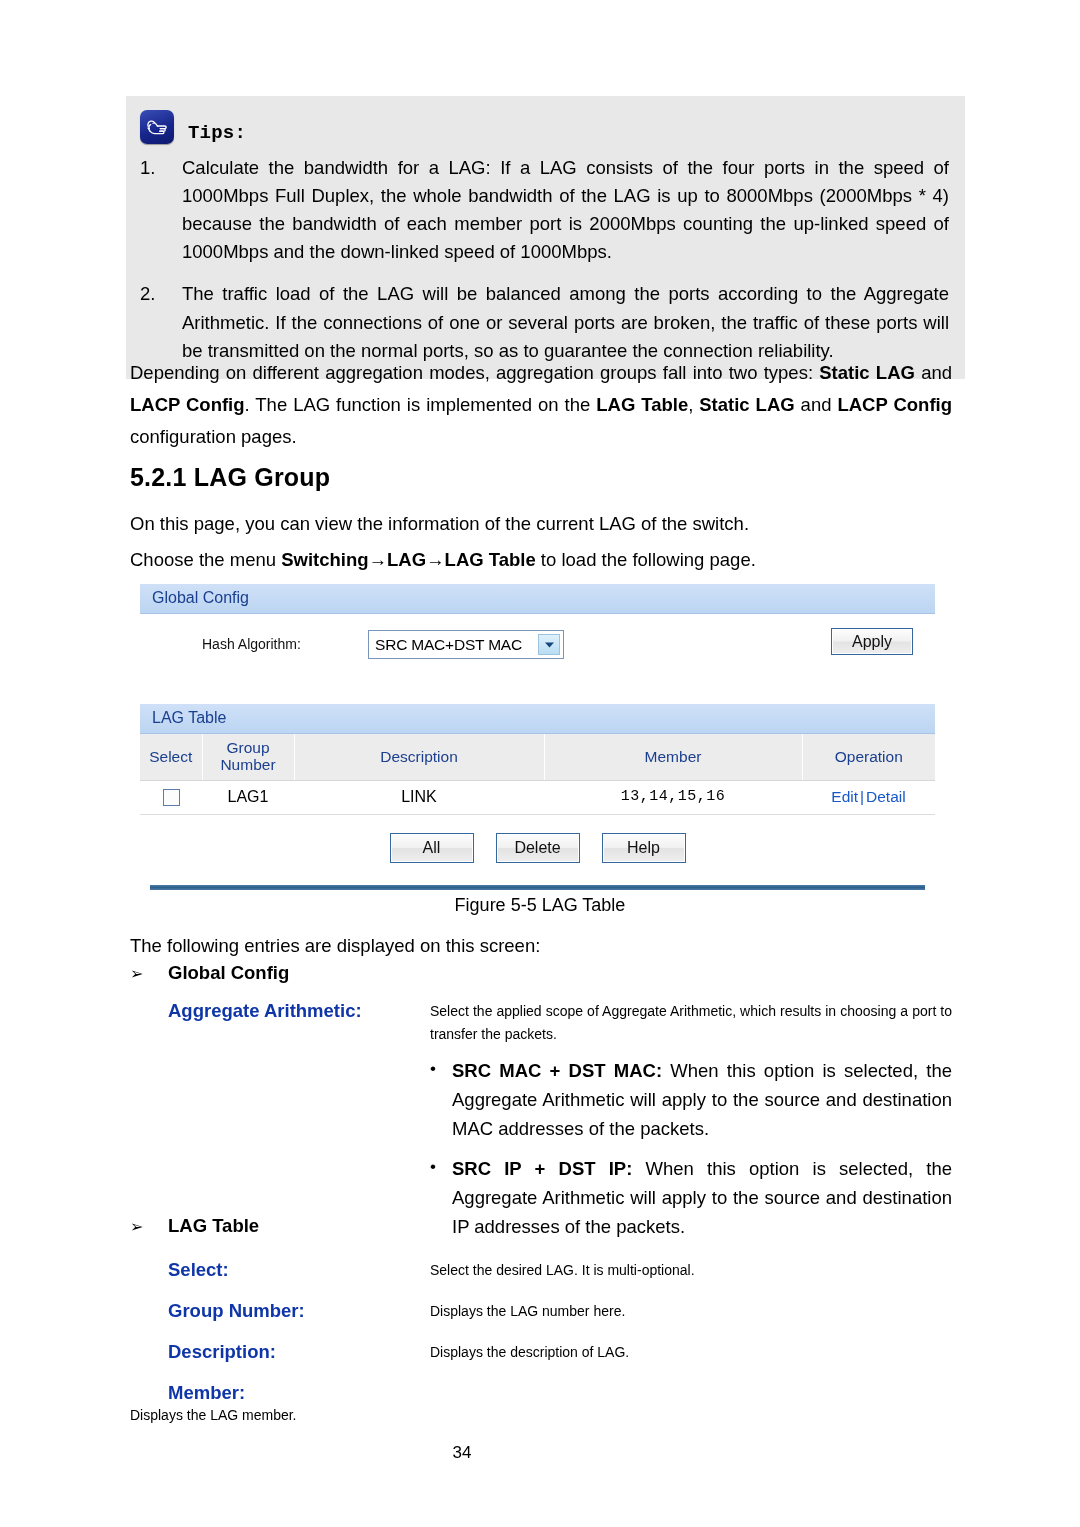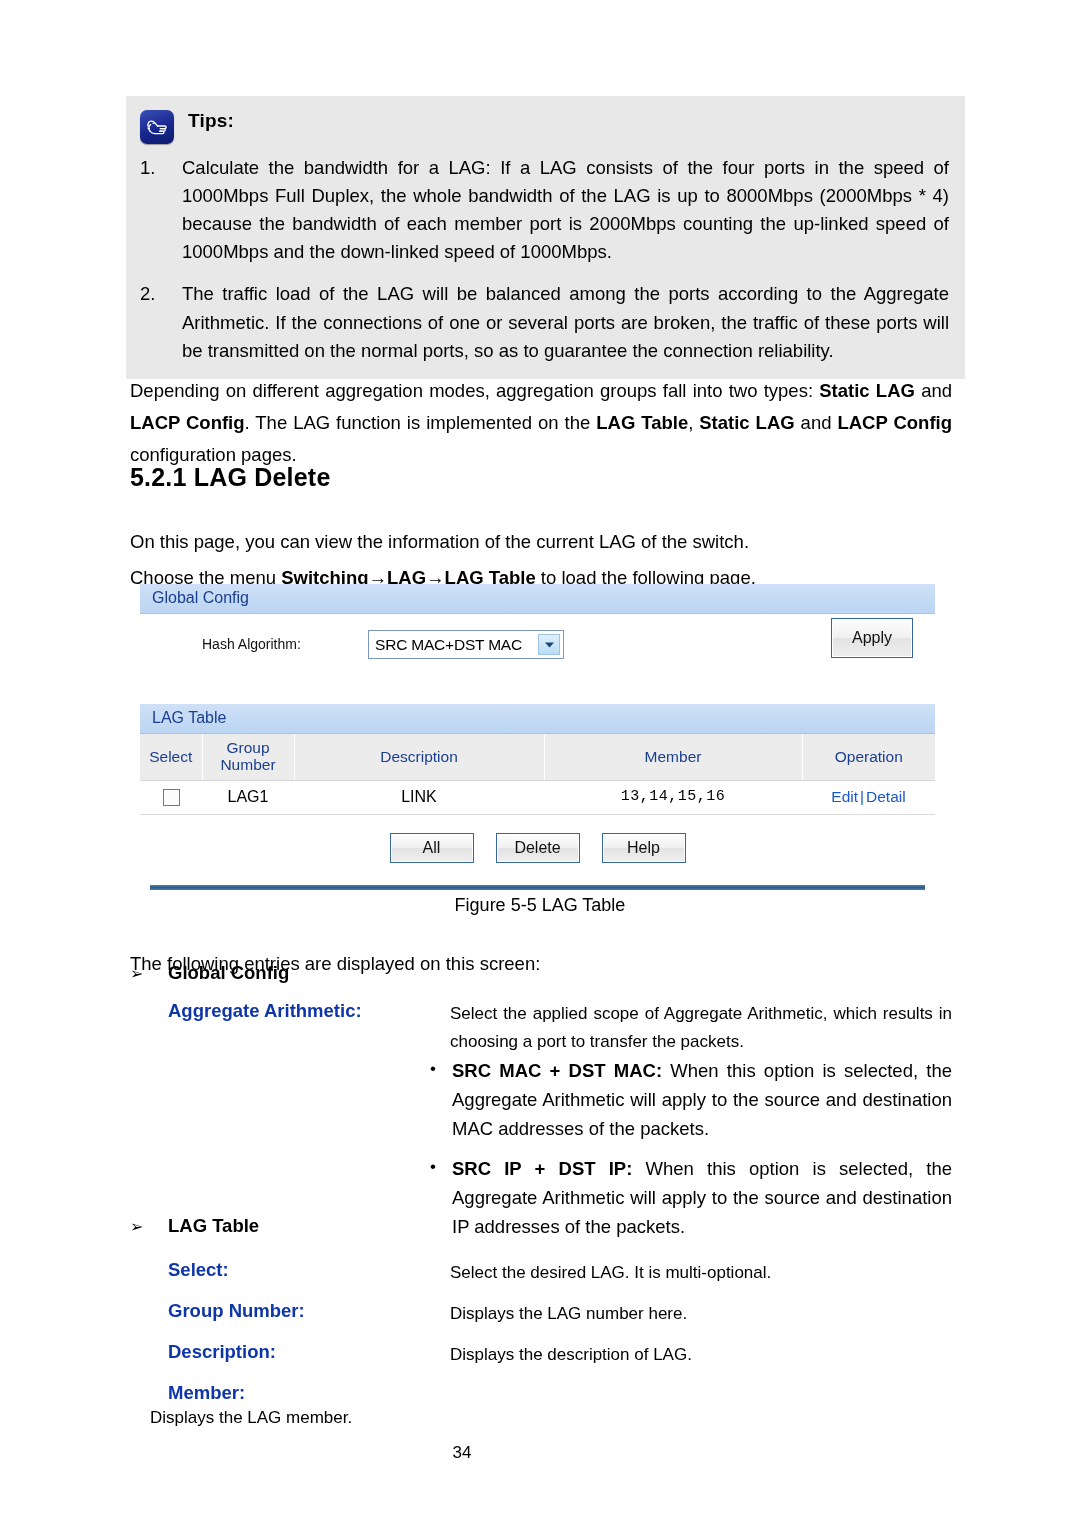--- a/index.html
+++ b/index.html
@@ -28,22 +28,23 @@
     position: absolute;
     left: 126px;
     top: 96px;
     width: 839px;
     background: #e8e8e8;
     padding: 10px 0 14px 0;
     box-sizing: border-box;
   }
   .tips-head {
     display: flex;
-    align-items: flex-start;
+    align-items: flex-end;
     padding: 4px 0 6px 14px;
+    font-family: Liberation Mono, monospace;
   }
   .tips-icon {
     width: 34px;
     height: 34px;
     border-radius: 7px;
     background: linear-gradient(160deg, #3a4fb8 0%, #17268c 55%, #0d1a6e 100%);
     box-shadow: 0 1px 1px rgba(0,0,0,.35);
     display: flex;
     align-items: center;
     justify-content: center;
@@ -75,21 +76,20 @@
 
   
   .para {
     position: absolute;
     left: 130px;
     width: 822px;
     font-size: 18.5px;
     line-height: 1.72;
     text-align: justify;
     text-justify: inter-word;
-    margin-top: 18px;
   }
   .para.nojust { text-align: left; }
   .para b { font-weight: bold; }
 
   h2.sec-title {
     position: absolute;
     left: 130px;
     font-size: 25px;
     font-weight: bold;
     margin: 0;
@@ -163,23 +163,23 @@
     color: #111;
     font-family: "Liberation Sans", sans-serif;
     padding: 0;
     text-align: center;
     box-shadow: inset 0 0 0 1px #ffffff;
     cursor: pointer;
   }
   .btn-apply {
     position: absolute;
     right: 22px;
-    top: 4px;
+    top: 14px;
     width: 82px;
-    height: 40px;
+    height: 27px;
   }
 
   .lag-panel { margin-top: 14px; }
   .lag-table {
     width: 100%;
     border-collapse: collapse;
     table-layout: fixed;
   }
   .lag-table th {
     background: #ececec;
@@ -254,25 +254,24 @@
     width: 300px;
     flex: none;
     color: #0f36a8;
     font-weight: bold;
     font-size: 18.5px;
     padding-left: 38px;
     box-sizing: border-box;
   }
   .def-desc {
     flex: 1;
-    font-size: 17px;
+    font-size: 14px;
     line-height: 1.62;
     text-align: justify;
     text-justify: inter-word;
-    margin-left: 20px;
   }
   .def-desc.left { text-align: left; }
 
   .bullet-head {
     position: absolute;
     left: 130px;
     font-size: 18.5px;
     font-weight: bold;
     display: flex;
     align-items: baseline;
@@ -348,21 +347,21 @@
     <div class="tip-item">
       <span class="tip-num">2.</span>
       <span class="tip-text">The traffic load of the LAG will be balanced among the ports according to the Aggregate Arithmetic. If the connections of one or several ports are broken, the traffic of these ports will be transmitted on the normal ports, so as to guarantee the connection reliability.</span>
     </div>
   </div>
 
   <div class="para" style="top:357px;">
     <span>Depending on different aggregation modes, aggregation groups fall into two types: </span><b>Static LAG</b><span> and </span><b>LACP Config</b><span>. The LAG function is implemented on the </span><b>LAG Table</b><span>, </span><b>Static LAG</b><span> and </span><b>LACP Config</b><span> configuration pages.</span>
   </div>
 
-  <h2 class="sec-title" style="top:463px;">5.2.1 LAG Delete</h2>
+  <h2 class="sec-title" style="top:463px;">5.2.1 LAG Group</h2>
 
   <div class="para nojust" style="top:508px;">On this page, you can view the information of the current LAG of the switch.</div>
 
   <div class="para nojust" style="top:544px;">
     <span>Choose the menu </span><b>Switching→LAG→LAG Table</b><span> to load the following page.</span>
   </div>
 
   <div class="figure">
 
     <div class="panel-title">Global Config</div>

